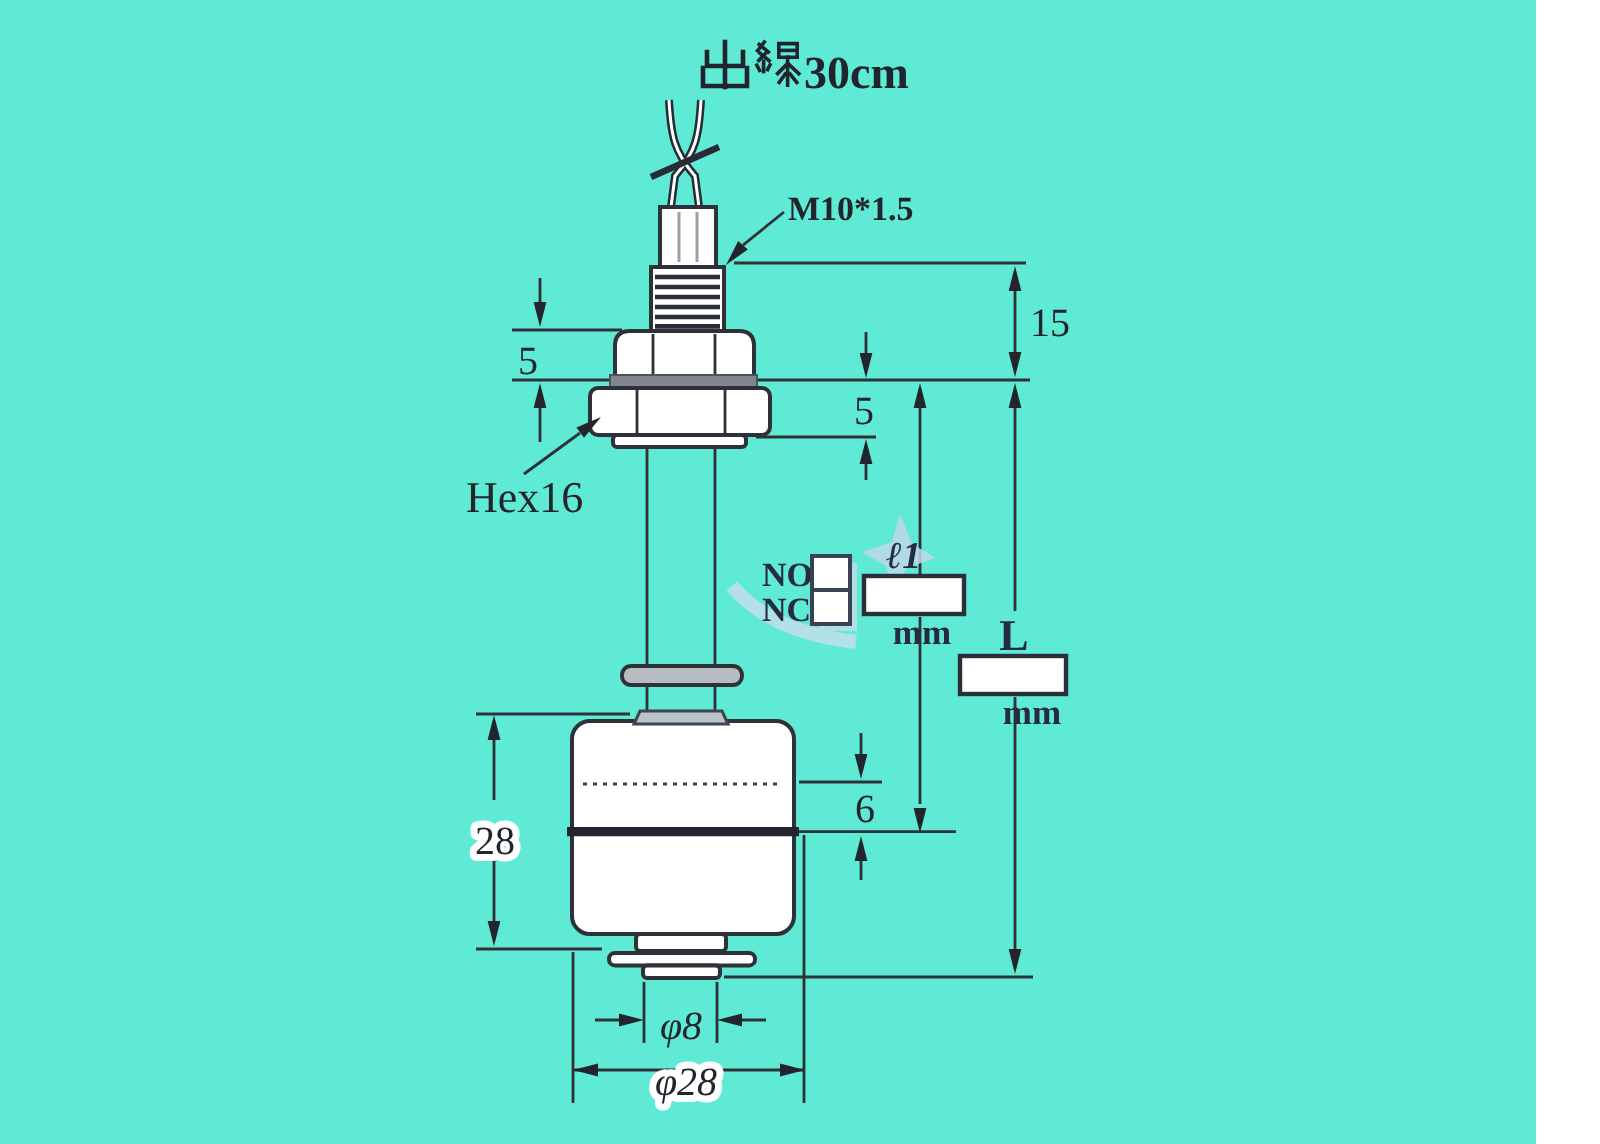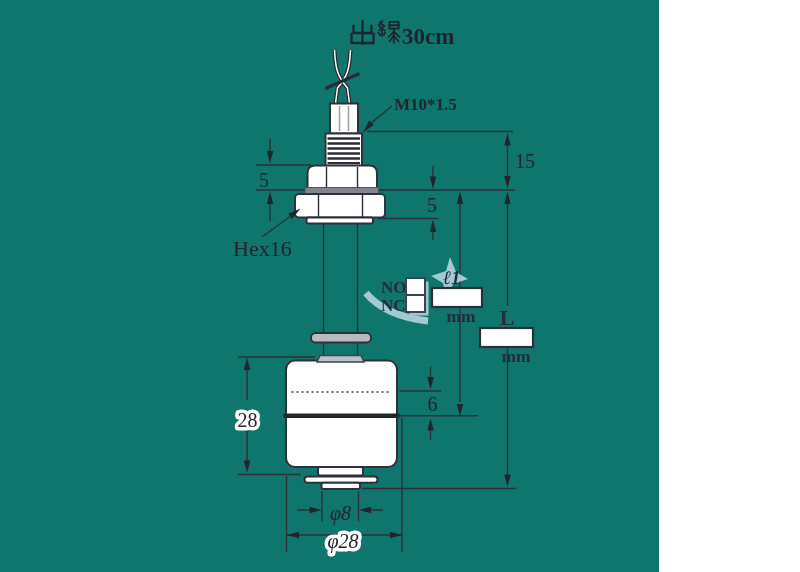--- a/index.html
+++ b/index.html
@@ -1,16 +1,16 @@
 <!DOCTYPE html>
 <html><head>
 <meta charset="utf-8">
 <style>
   html,body{margin:0;padding:0;background:#ffffff;}
-  #stage{position:relative;width:659px;height:572px;background:#0f766e;overflow:hidden;
+  #stage{position:relative;width:768px;height:572px;background:#5eead4;overflow:hidden;
          font-family:"Liberation Serif","DejaVu Serif",serif;}
   svg{position:absolute;left:0;top:0;}
   .ln{stroke:#2e3138;stroke-width:1.4;fill:none;}
   .part{stroke:#2e3138;stroke-width:2;fill:#ffffff;}
   .arw{fill:#23252d;stroke:none;}
   .dimtxt{fill:#23252d;font-size:20px;font-family:"Liberation Serif","DejaVu Serif",serif;}
   .halo{paint-order:stroke;stroke:#ffffff;stroke-width:7px;stroke-linejoin:round;}
   .lbl{fill:#262c3e;font-family:"Liberation Serif","DejaVu Serif",serif;}
   .glyph{stroke:#20242e;fill:none;stroke-linecap:square;}
 </style>

